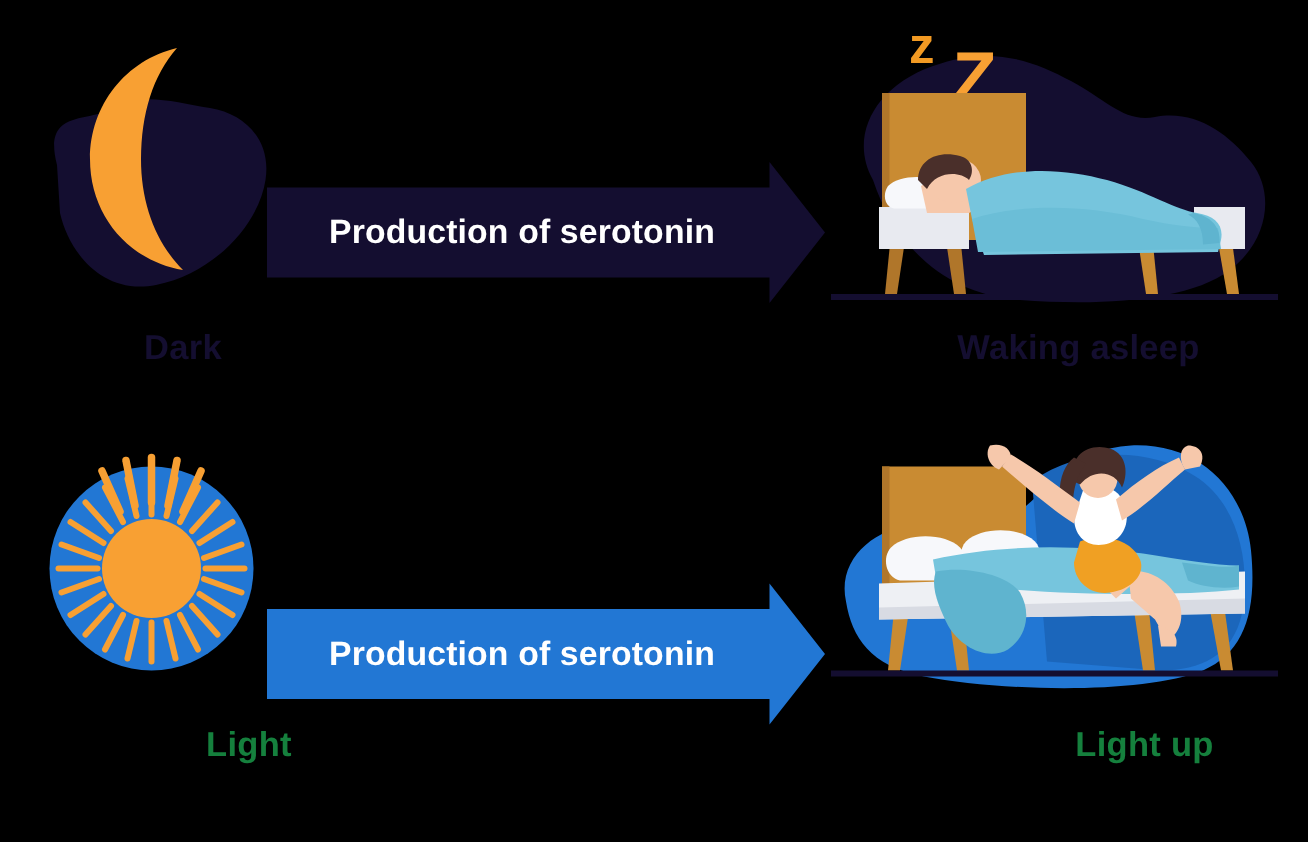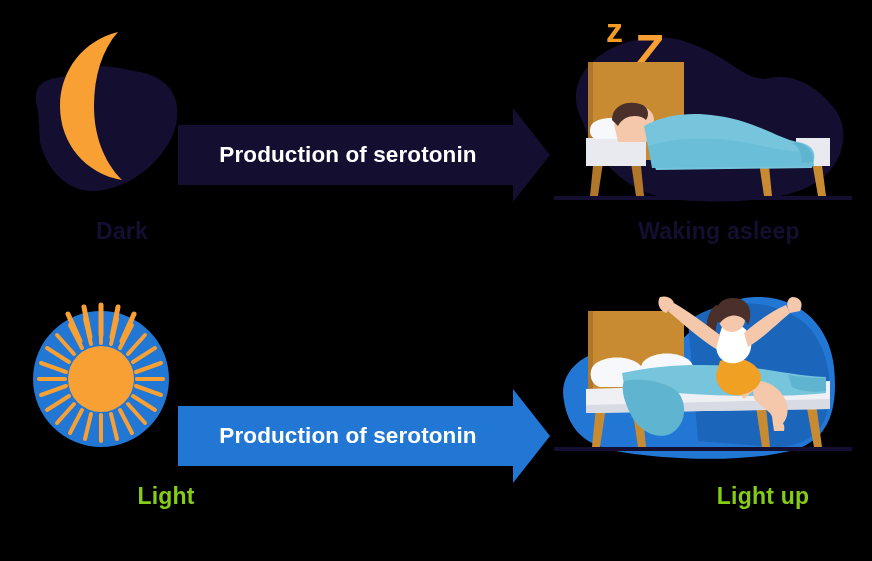--- a/index.html
+++ b/index.html
@@ -54,21 +54,21 @@
     text-align: center;
     font-weight: bold;
     font-size: 23px;
     letter-spacing: 0.2px;
     white-space: nowrap;
     margin-left: 24px;
   }
   .caption-left { left: 0; width: 196px; }
   .caption-right { left: 548px; width: 294px; }
   .cap-dark { color: #140e30; }
-  .cap-light { color: #84cc16; padding-left: 44px; }
+  .cap-light { color: #15803d; padding-left: 44px; }
 
   .arrow-label {
     position: absolute;
     left: 0;
     top: 0;
     width: 340px;
     height: 100px;
     display: flex;
     align-items: center;
     justify-content: center;

